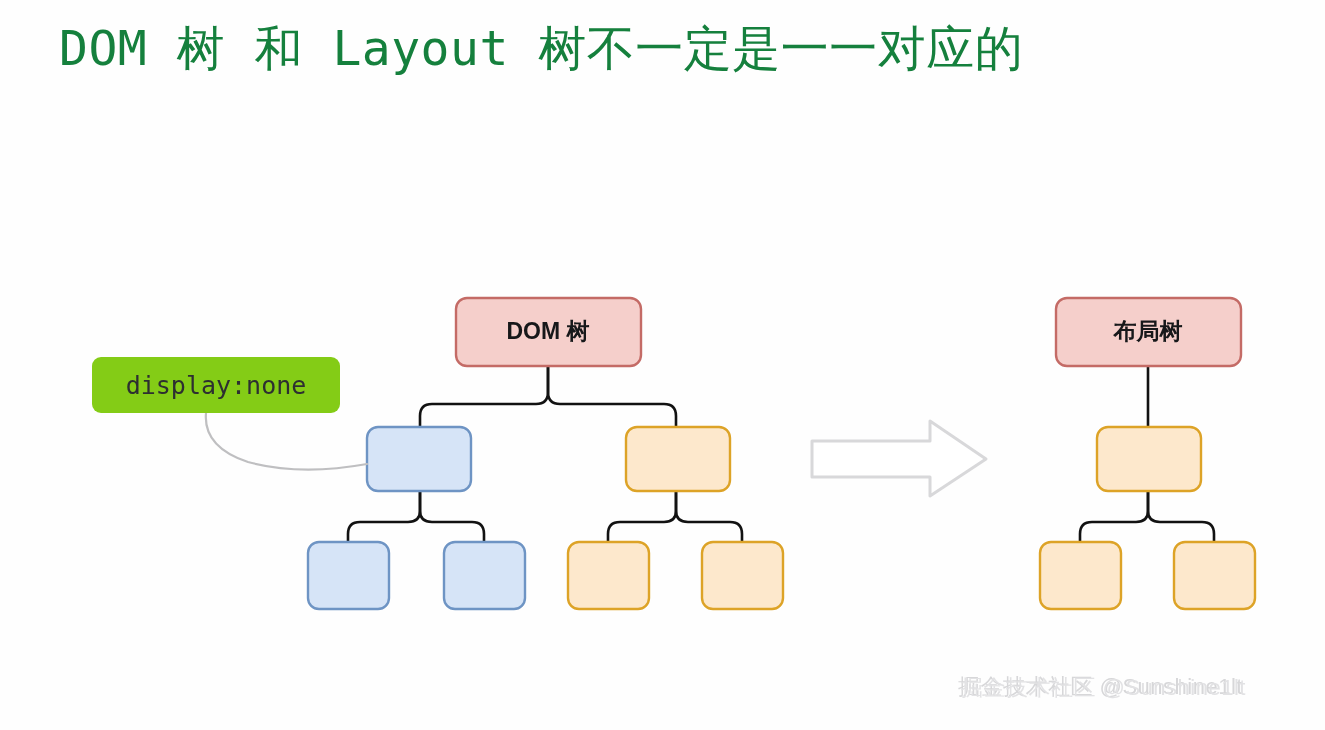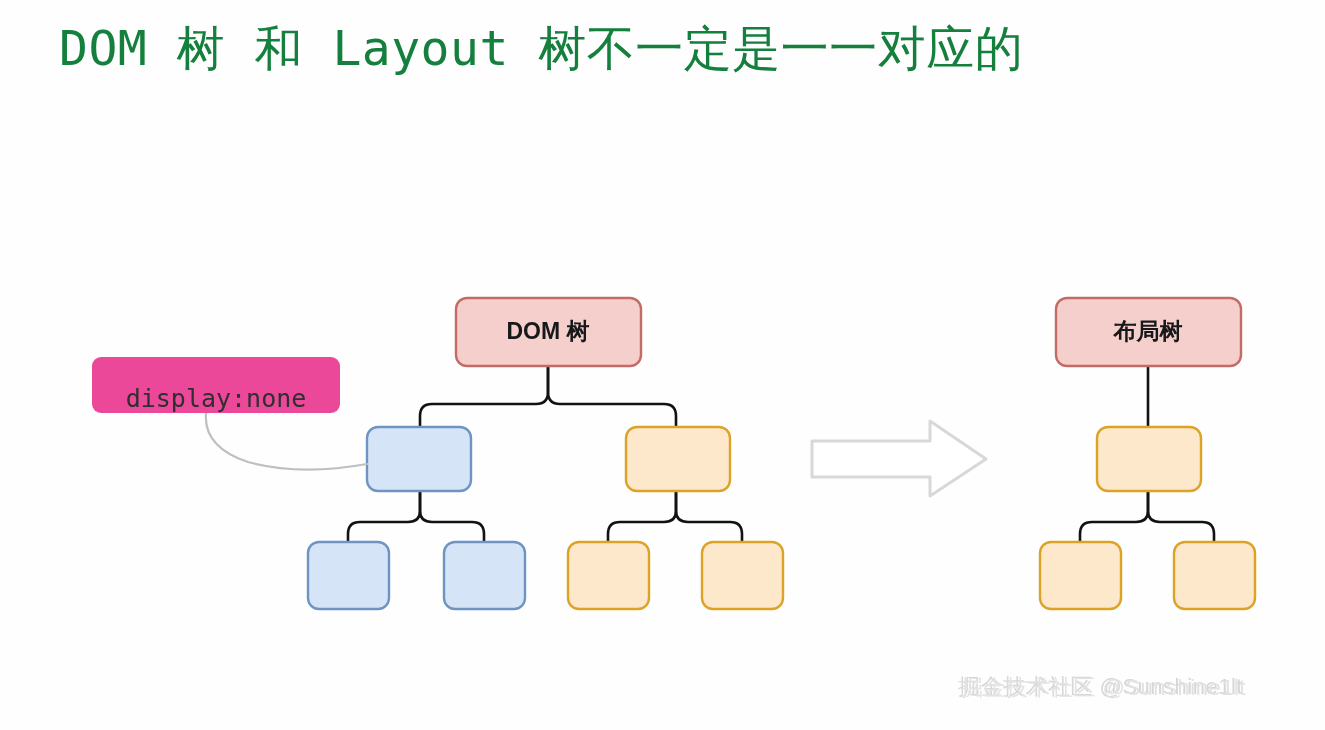--- a/index.html
+++ b/index.html
@@ -55,24 +55,24 @@
     dominant-baseline: middle;
   }
 
   
   #callout {
     position: absolute;
     left: 92px;
     top: 357px;
     width: 248px;
     height: 56px;
-    background: #ec4899;
+    background: #84cc16;
     border-radius: 9px;
     display: flex;
-    align-items: flex-end;
+    align-items: center;
     justify-content: center;
   }
   #callout-text {
     font-family: "DejaVu Sans Mono", "Liberation Mono", monospace;
     font-size: 25px;
     color: #2d2f31;
     letter-spacing: 0px;
     white-space: nowrap;
   }
 

